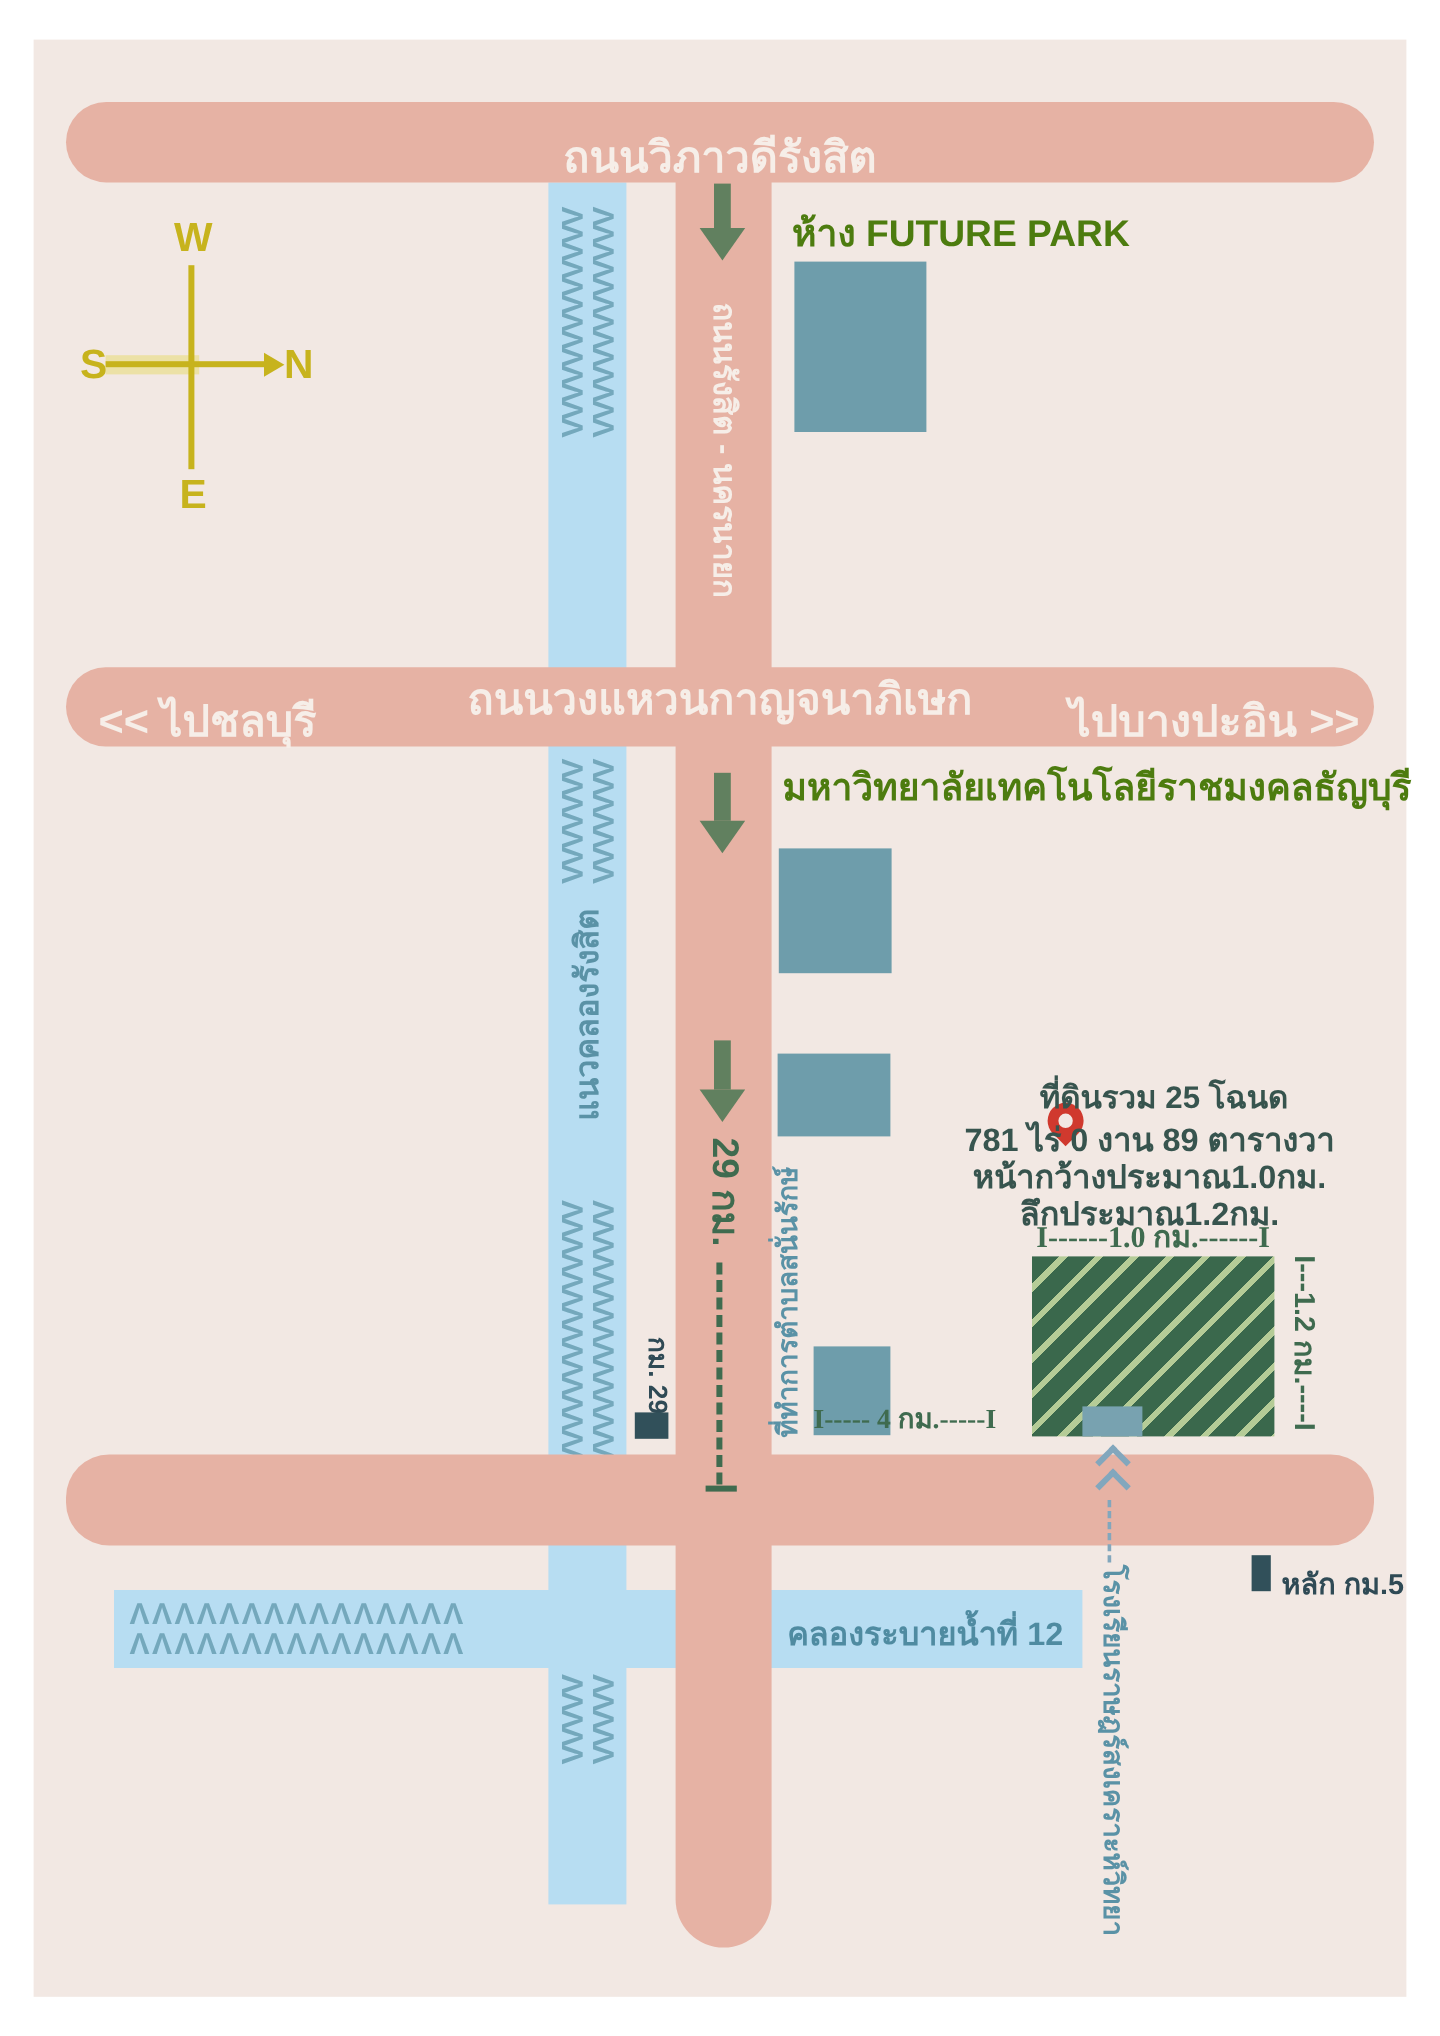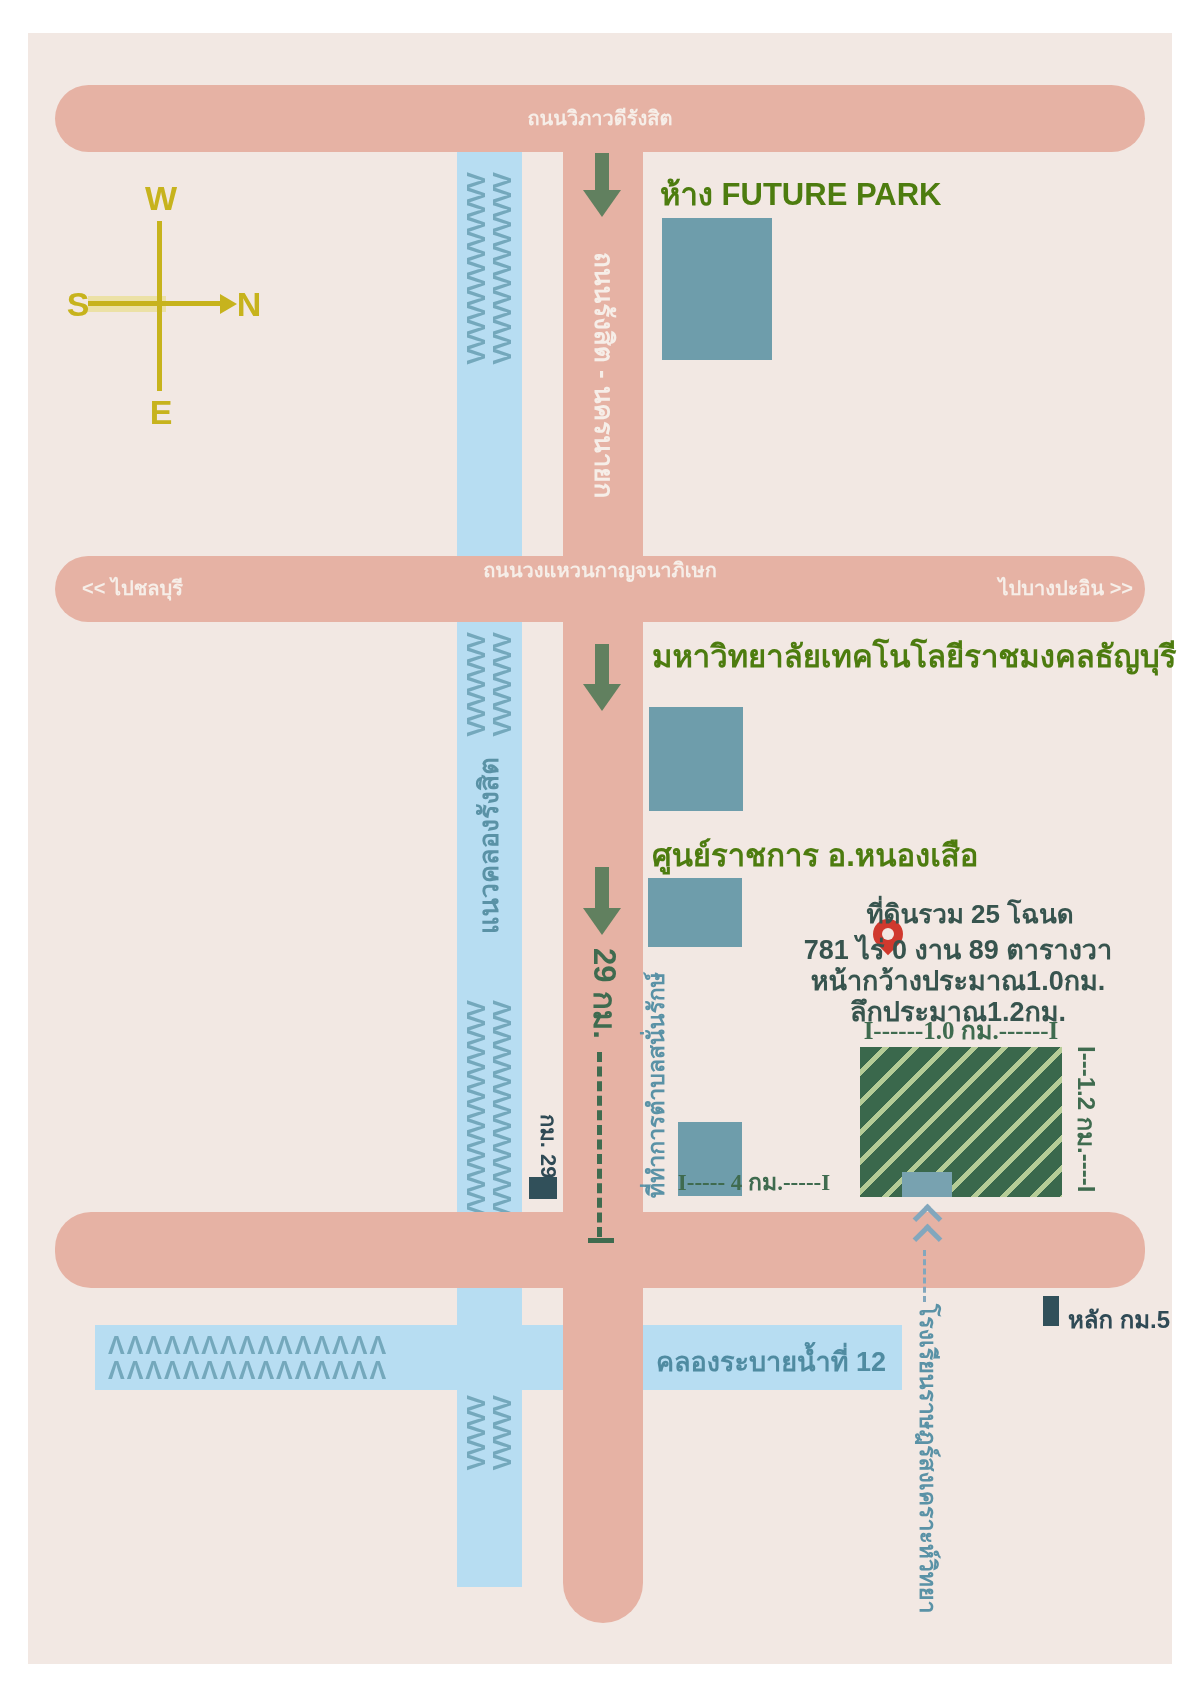--- a/index.html
+++ b/index.html
@@ -6,21 +6,21 @@
   body{
     width:1200px;height:1697px;position:relative;background:#ffffff;
     font-family:"Liberation Sans", sans-serif;overflow:hidden;
   }
   .abs{position:absolute;}
   .map-bg{left:28px;top:33px;width:1144px;height:1631px;background:#f2e8e3;}
   
   .road{background:#e6b2a4;}
   .h-road{border-radius:36px;}
   .v-road{left:563px;top:140px;width:80px;height:1483px;border-radius:0 0 40px 40px;}
-  .road-label{color:#f6eee8;font-weight:bold;font-size:20px;white-space:nowrap;}
+  .road-label{color:#f6eee8;font-weight:bold;font-size:36px;white-space:nowrap;}
   
   .canal{background:#b7ddf2;}
   .zig{color:#74a8bc;font-weight:bold;font-size:25px;letter-spacing:-2px;line-height:1;white-space:nowrap;}
   
   .rot90{transform:rotate(90deg);transform-origin:0 0;white-space:nowrap;line-height:1;}
   .rotm90{transform:rotate(-90deg);transform-origin:0 0;white-space:nowrap;line-height:1;}
   
   .bldg{background:#6e9dab;}
   .teal-heading{color:#4d7c0f;font-weight:bold;font-size:31px;white-space:nowrap;}
   .teal-label{color:#5a92a6;font-weight:bold;white-space:nowrap;}
@@ -97,21 +97,20 @@
   <div class="abs garrow" style="left:567px;top:120px;height:37px;"></div>
   <div class="abs garrow" style="left:567px;top:611px;height:40px;"></div>
   <div class="abs garrow" style="left:567px;top:834px;height:41px;"></div>
 
   <div class="abs teal-heading" style="left:632px;top:136px;">ห้าง FUTURE PARK</div>
   <div class="abs bldg" style="left:634px;top:185px;width:110px;height:142px;"></div>
 
   <div class="abs teal-heading" style="left:624px;top:598px;">มหาวิทยาลัยเทคโนโลยีราชมงคลธัญบุรี</div>
   <div class="abs bldg" style="left:621px;top:674px;width:94px;height:104px;"></div>
 
-  <div class="abs teal-heading" style="left:624px;top:797px;">ศูนย์ราชการ อ.หนองเสือ</div>
   <div class="abs bldg" style="left:620px;top:845px;width:94px;height:69px;"></div>
 
   <div class="abs pin"></div>
   <div class="abs pin-text" style="left:942px;top:860px;font-size:26px;">ที่ดินรวม 25 โฉนด</div>
   <div class="abs pin-text" style="left:930px;top:895px;font-size:27px;">781 ไร่ 0 งาน 89 ตารางวา</div>
   <div class="abs pin-text" style="left:930px;top:926px;font-size:27px;">หน้ากว้างประมาณ1.0กม.</div>
   <div class="abs pin-text" style="left:930px;top:957px;font-size:27px;">ลึกประมาณ1.2กม.</div>
 
   <div class="abs dark-green center-text" style="left:832px;top:977px;width:202px;font-size:25px;">I------1.0 กม.------I</div>
   <div class="abs plot" style="left:832px;top:1014px;"></div>

